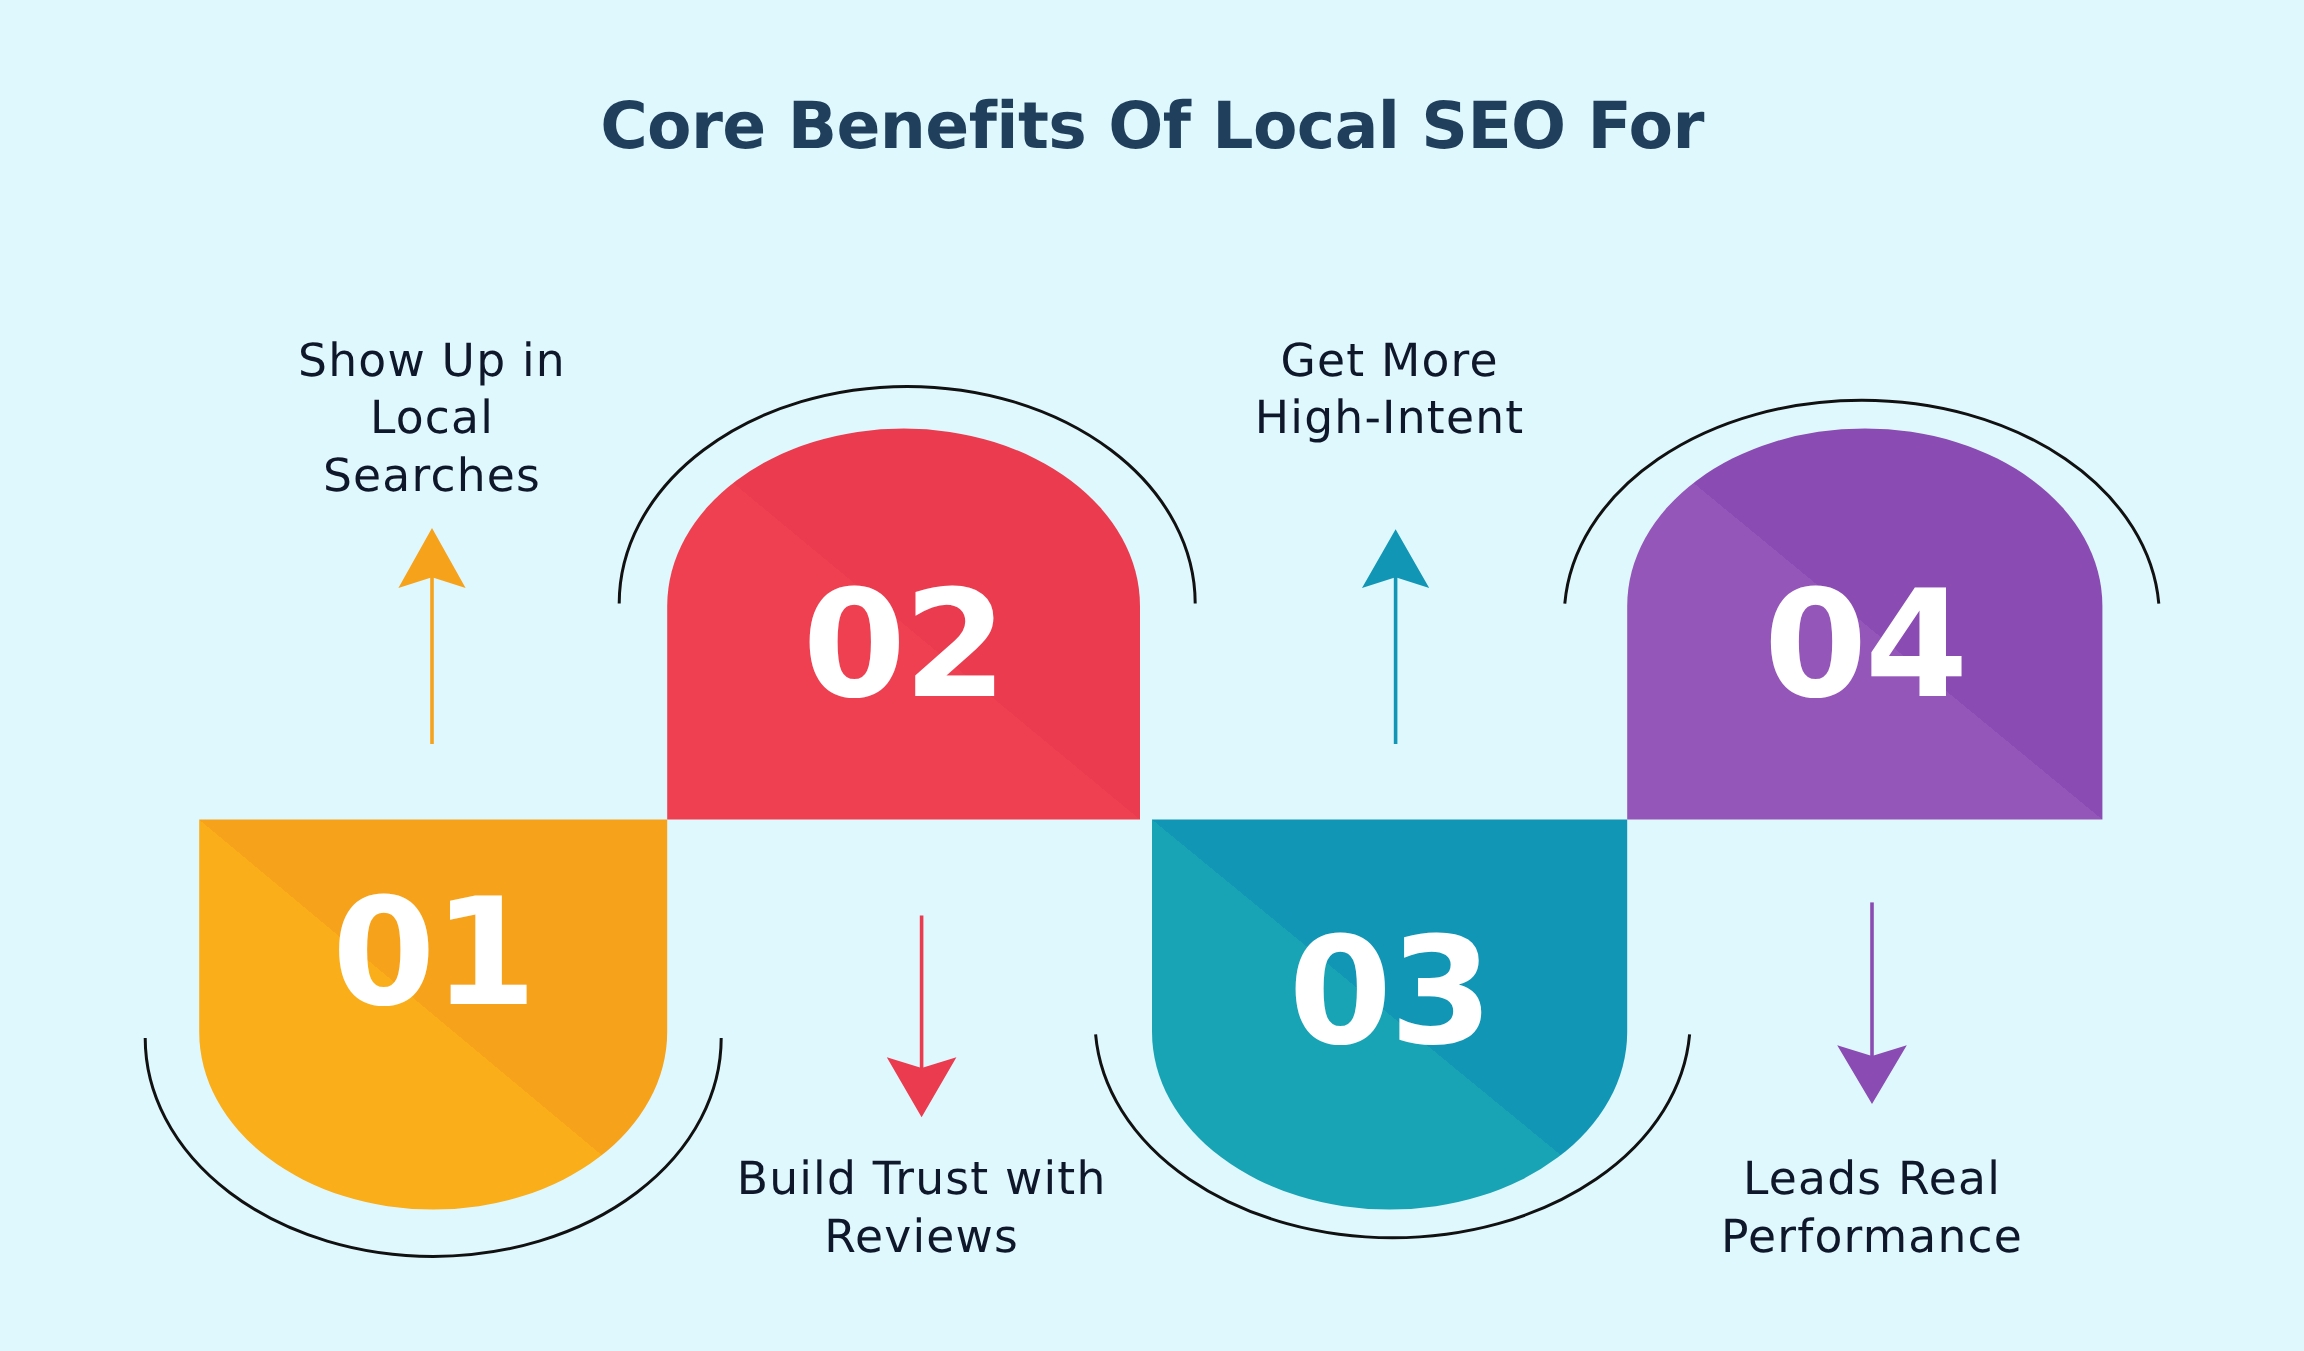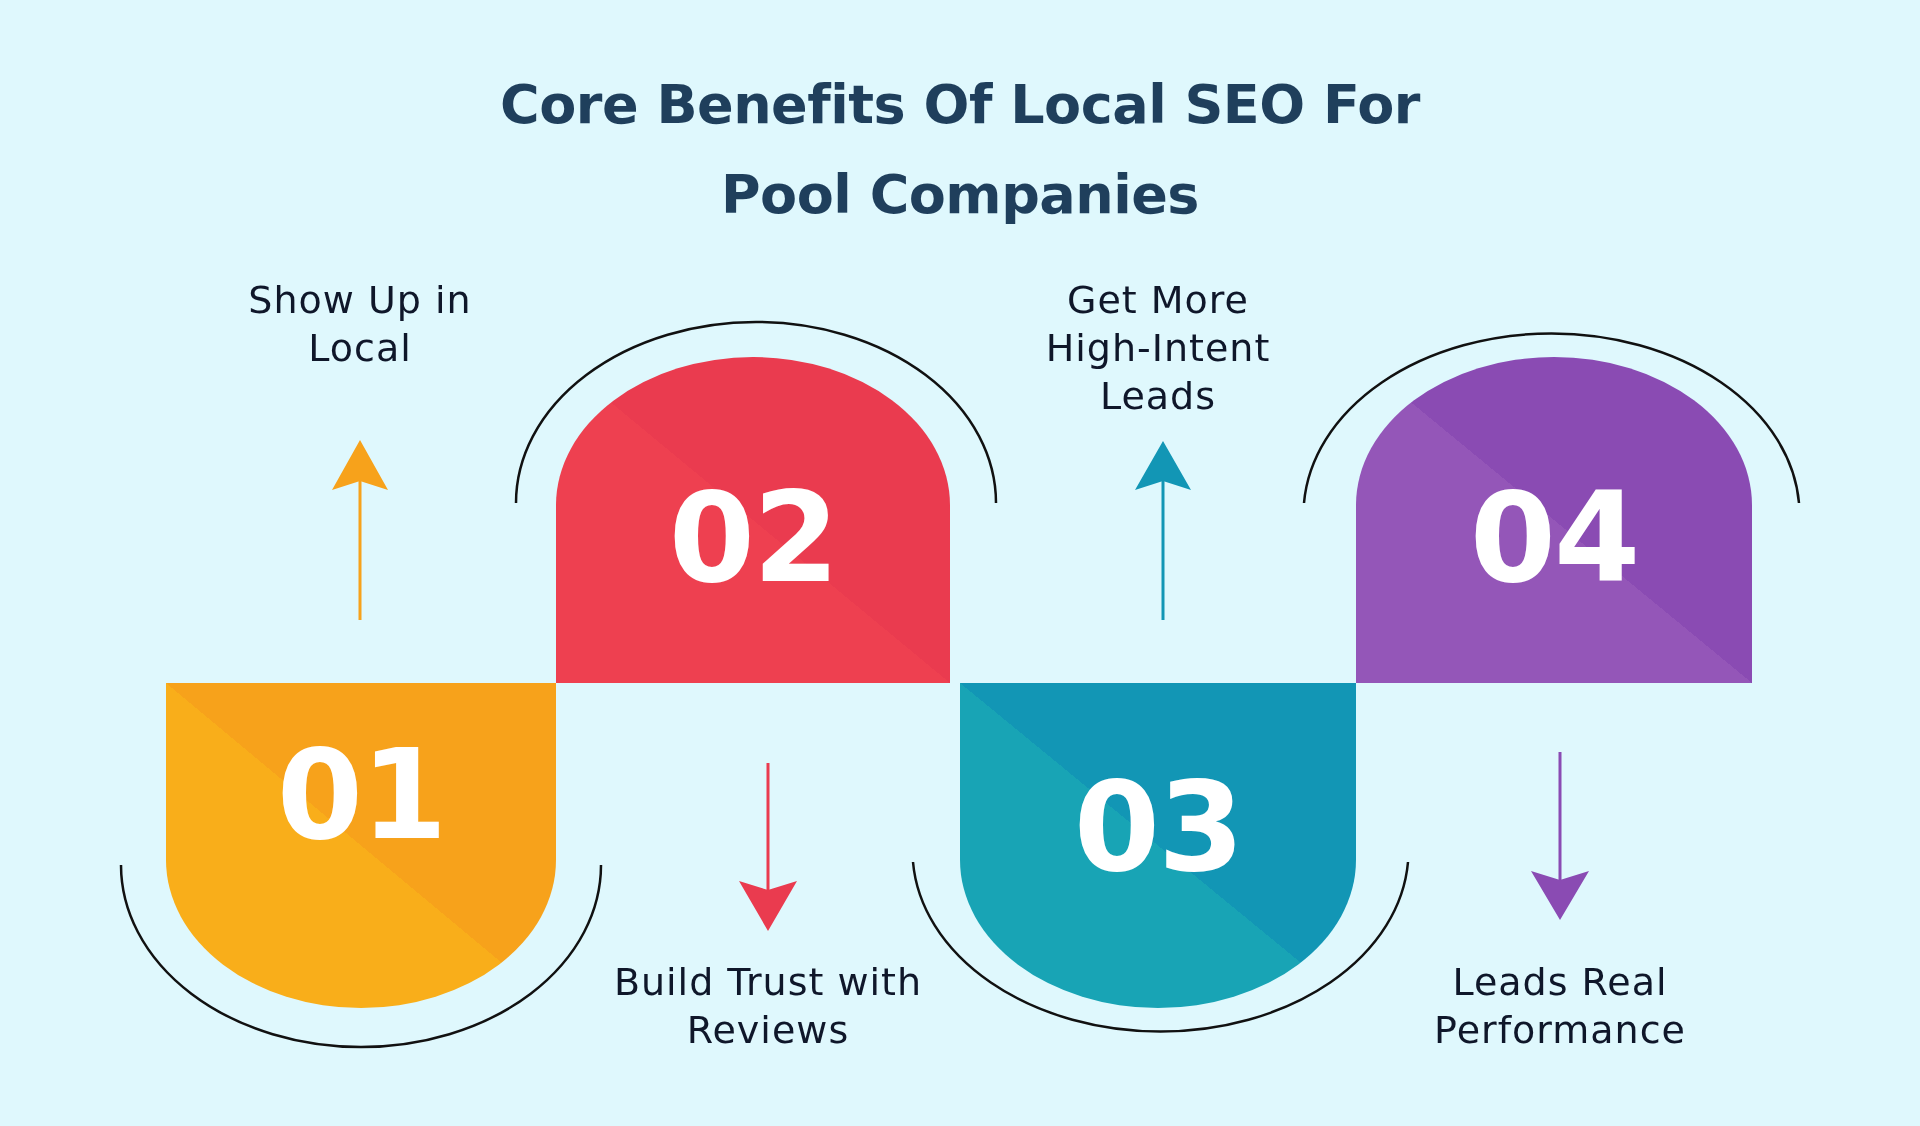--- a/index.html
+++ b/index.html
@@ -9,21 +9,20 @@
   svg.diagram { position: absolute; left: 0; top: 0; }
   .label { position: absolute; text-align: center; color: #0f172a; font-family: "DejaVu Sans", sans-serif; font-size: 38px; line-height: 48px; letter-spacing: 1px; }
   .label div { white-space: nowrap; }
   .num { position: absolute; text-align: center; color: #ffffff; font-family: "DejaVu Sans", sans-serif; font-weight: bold; font-size: 124px; line-height: 124px; letter-spacing: -2px; }
 </style>
 </head>
 <body>
 
 <div class="title">
   <div>Core Benefits Of Local SEO For</div>
-  <div>Pool Companies</div>
 </div>
 
 <svg class="diagram" width="1920" height="1126" viewBox="0 0 1920 1126">
   <defs>
     <linearGradient id="g1" x1="0" y1="1" x2="1" y2="0">
       <stop offset="0.5" stop-color="#f9ae1a"></stop>
         <stop offset="0.5" stop-color="#f7a21b"></stop>
     </linearGradient>
     <linearGradient id="g2" x1="0" y1="1" x2="1" y2="0">
       <stop offset="0.5" stop-color="#ee4050"></stop>
@@ -78,26 +77,26 @@
 </svg>
 
 <div class="num" style="left:166px; width:390px; top:733px;">01</div>
 <div class="num" style="left:556px; width:394px; top:476px;">02</div>
 <div class="num" style="left:960px; width:396px; top:765px;">03</div>
 <div class="num" style="left:1356px; width:396px; top:476px;">04</div>
 
 <div class="label" style="left:200px; width:320px; top:276px;">
   <div>Show Up in</div>
   <div>Local</div>
+  <div>Searches</div>
 </div>
 <div class="label" style="left:568px; width:400px; top:958px;">
   <div>Build Trust with</div>
   <div>Reviews</div>
 </div>
 <div class="label" style="left:998px; width:320px; top:276px;">
   <div>Get More</div>
   <div>High-Intent</div>
-  <div>Leads</div>
 </div>
 <div class="label" style="left:1400px; width:320px; top:958px;">
   <div>Leads Real</div>
   <div>Performance</div>
 </div>
 
 </body></html>

